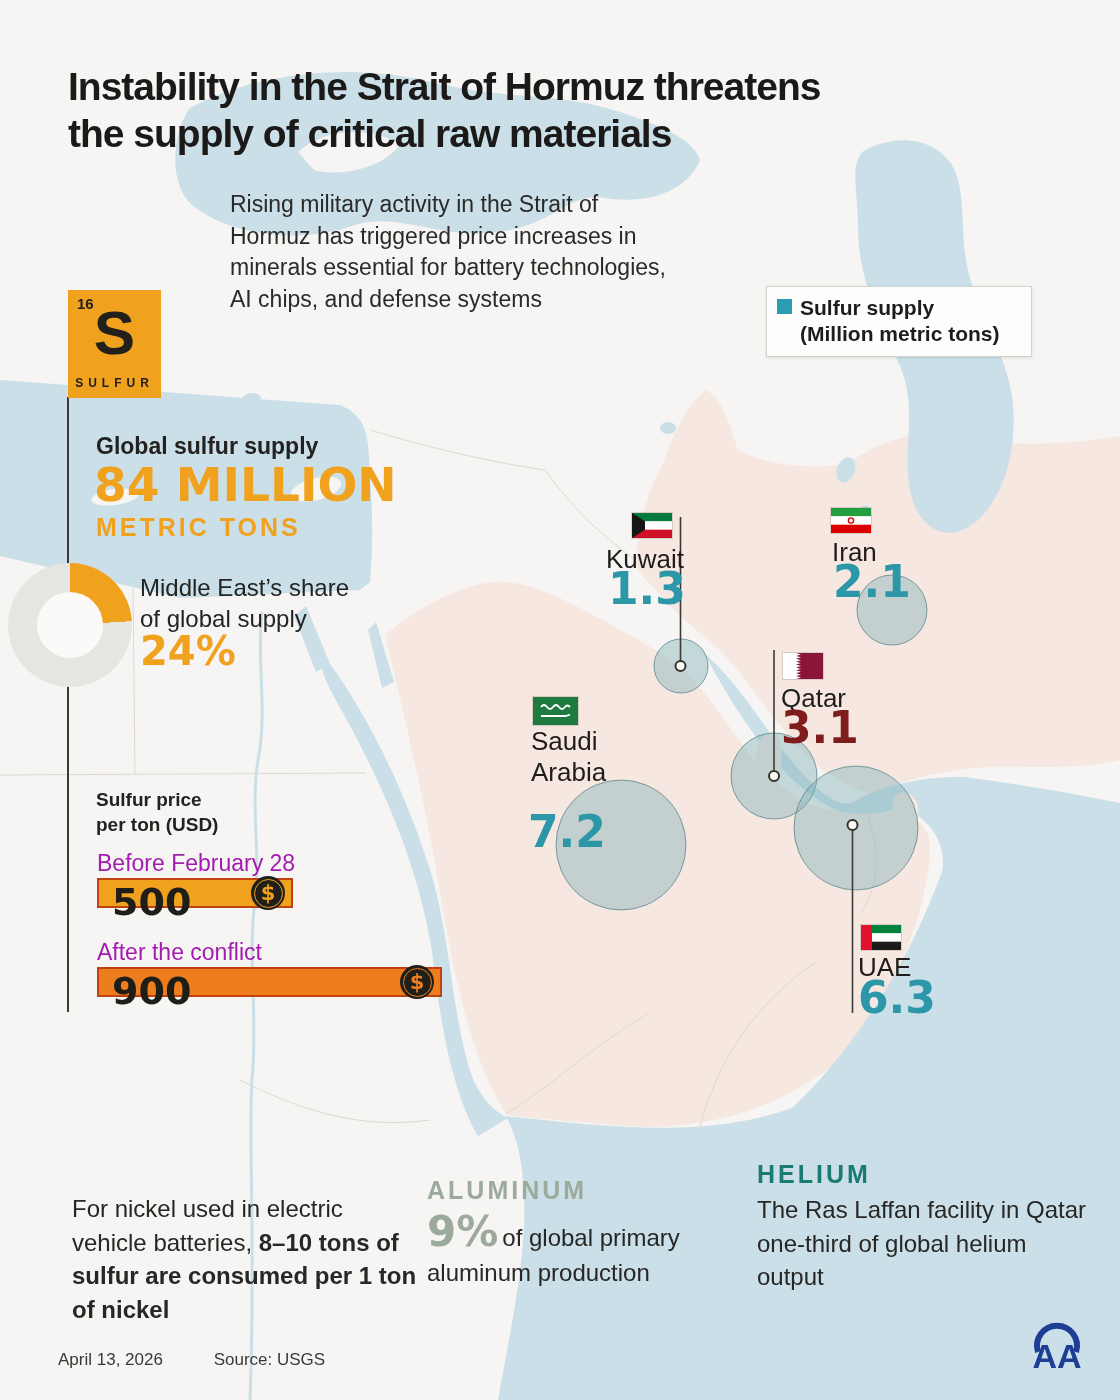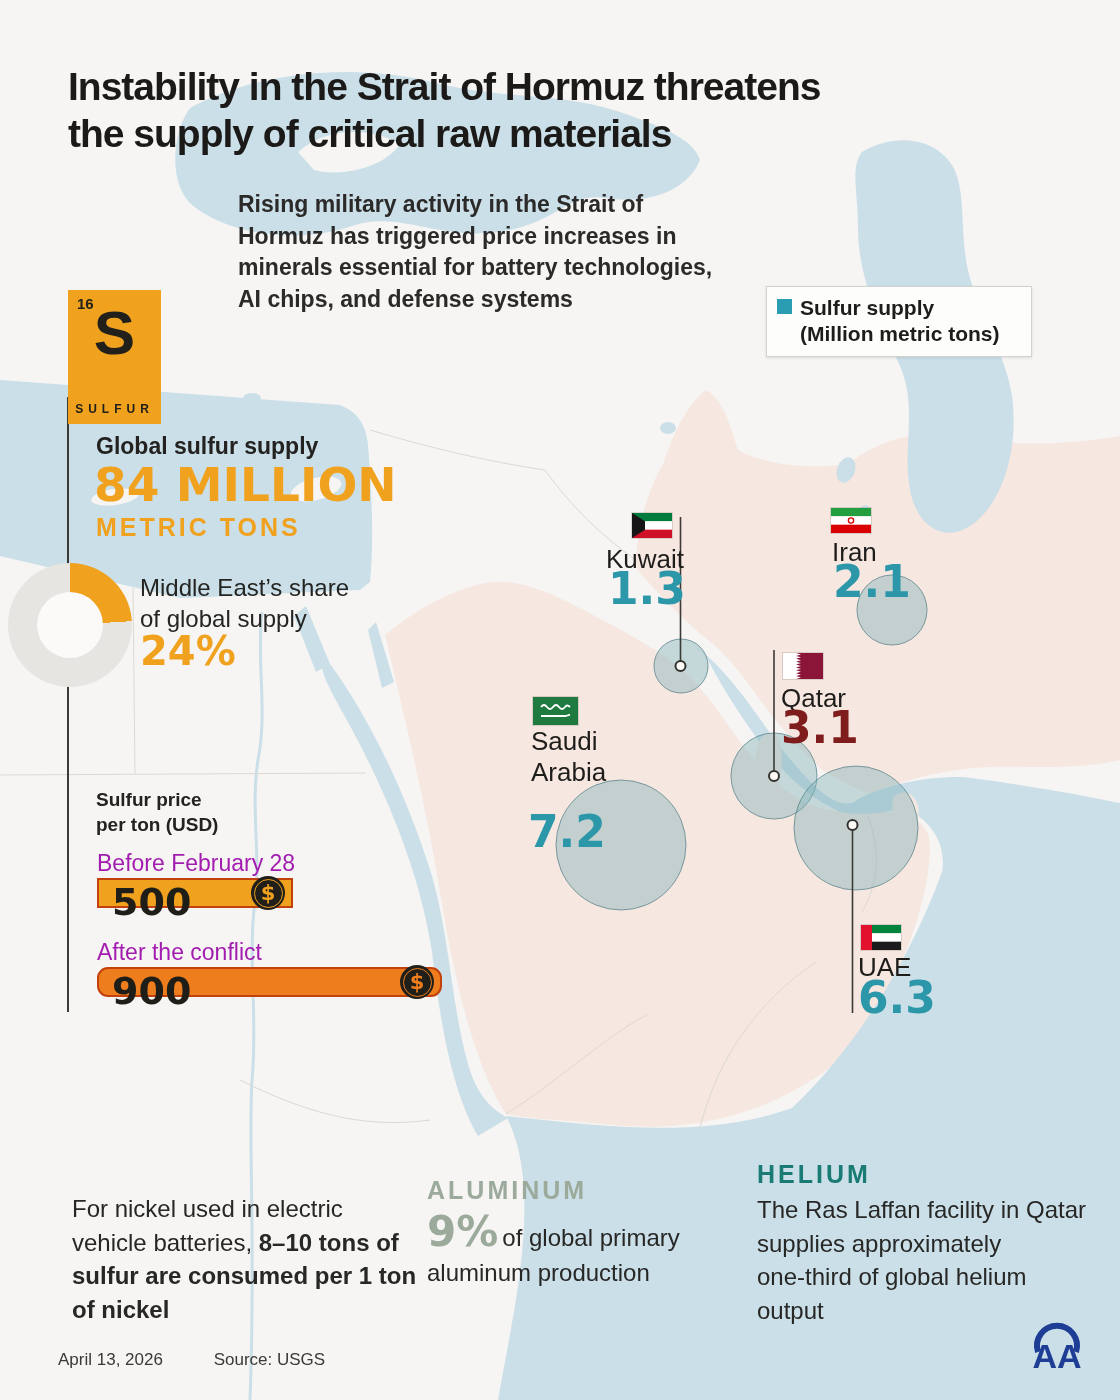--- a/index.html
+++ b/index.html
@@ -4,30 +4,30 @@
 <style>
   html,body{margin:0;padding:0;background:#ffffff;}
   .stage{position:relative;width:1120px;height:1400px;overflow:hidden;
          font-family:"Liberation Sans","DejaVu Sans",sans-serif;color:#232220;background:#f6f5f3;}
   .abs{position:absolute;}
   svg.map{position:absolute;left:0;top:0;z-index:0;}
   .bubble{fill:rgba(126,176,184,0.42);stroke:rgba(86,128,136,0.75);stroke-width:1;}
 
   
   .title{left:68px;top:64px;font-size:39px;line-height:1.2;font-weight:800;letter-spacing:-1px;color:#1b1a18;z-index:5;}
-  .subtitle{left:230px;top:189px;font-size:23px;line-height:1.38;font-weight:700;color:#2b2a28;z-index:5;margin-left:8px;}
+  .subtitle{left:230px;top:189px;font-size:23px;line-height:1.38;font-weight:400;color:#2b2a28;z-index:5;}
 
   
   .legend{left:766px;top:286px;width:244px;background:#fdfdfc;border:1px solid #d2d2cf;
           box-shadow:0 1px 3px rgba(0,0,0,.10);padding:8px 10px;z-index:5;display:flex;gap:8px;}
   .legend-sq{width:15px;height:15px;margin-top:4px;flex:0 0 15px;}
   .legend-text{font-size:21px;font-weight:700;line-height:1.25;color:#1d1d1b;}
 
   
-  .element{left:68px;top:290px;width:93px;height:134px;z-index:5;color:#21201b;}
+  .element{left:68px;top:290px;width:93px;height:108px;z-index:5;color:#21201b;}
   .el-num{position:absolute;left:9px;top:5px;font-size:15px;font-weight:700;}
   .el-sym{position:absolute;left:0;right:0;top:12px;text-align:center;font-size:62px;font-weight:700;line-height:1;}
   .el-name{position:absolute;left:0;right:0;bottom:8px;text-align:center;font-size:12px;font-weight:700;letter-spacing:5px;}
 
   .vline{left:67px;top:397px;width:2px;height:615px;background:#3b3a35;z-index:1;}
 
   .num-font{font-family:"DejaVu Sans","Liberation Sans",sans-serif;}
   .global-label{left:96px;top:433px;font-size:23px;font-weight:700;z-index:5;}
   .big-num{left:94px;top:460px;font-size:47px;font-weight:800;line-height:1.05;z-index:5;}
   .metric{left:96px;top:513px;font-size:25px;font-weight:800;letter-spacing:3px;z-index:5;}
@@ -186,21 +186,21 @@
     <span style="display:block">per ton (USD)</span>
   </div>
   <div class="abs bar-label" style="left:97px;top:850px;">Before February 28</div>
   <div class="price-bar num-font" id="bar-before" style="left: 97px; top: 878px; background: rgb(240, 161, 30); width: 196px;">
     <span>500</span>
     <span class="dollar" style="color:#F0A11E;">
         <b>$</b>
       </span>
   </div>
   <div class="abs bar-label" style="left:97px;top:939px;">After the conflict</div>
-  <div class="price-bar num-font" id="bar-after" style="left: 97px; top: 967px; background: rgb(238, 125, 29); width: 345px; border-radius: 11px;">
+  <div class="price-bar num-font" id="bar-after" style="left: 97px; top: 967px; background: rgb(238, 125, 29); width: 345px;">
     <span>900</span>
     <span class="dollar" style="color:#EE7D1D;">
         <b>$</b>
       </span>
   </div>
 
   <div class="abs flag" style="left:632px;top:513px;">
     <svg width="40" height="25">
         <rect width="40" height="8.3" fill="#007A3D"></rect>
         <rect y="8.3" width="40" height="8.4" fill="#fff"></rect>
@@ -268,21 +268,20 @@
       <span class="pct-big num-font" style="color:#9CAA9C;">9%</span>
       <span class="fact" style="position:static;"> of global primary</span>
     </div>
     <div class="fact" style="position:static;">aluminum production</div>
   </div>
 
   <div class="abs" style="left:757px;top:1160px;width:340px;z-index:5;">
     <div class="sec-head" style="color:#1A7A74;">HELIUM</div>
     <div class="fact" style="position:static;margin-top:4px;">
       <span style="display:block">The Ras Laffan facility in Qatar</span>
-      <span style="display:block">supplies approximately</span>
       <span style="display:block">one-third of global helium</span>
       <span style="display:block">output</span>
     </div>
   </div>
 
   <div class="abs footer">
     <span>April 13, 2026</span>
     <span>Source: USGS</span>
   </div>
 

